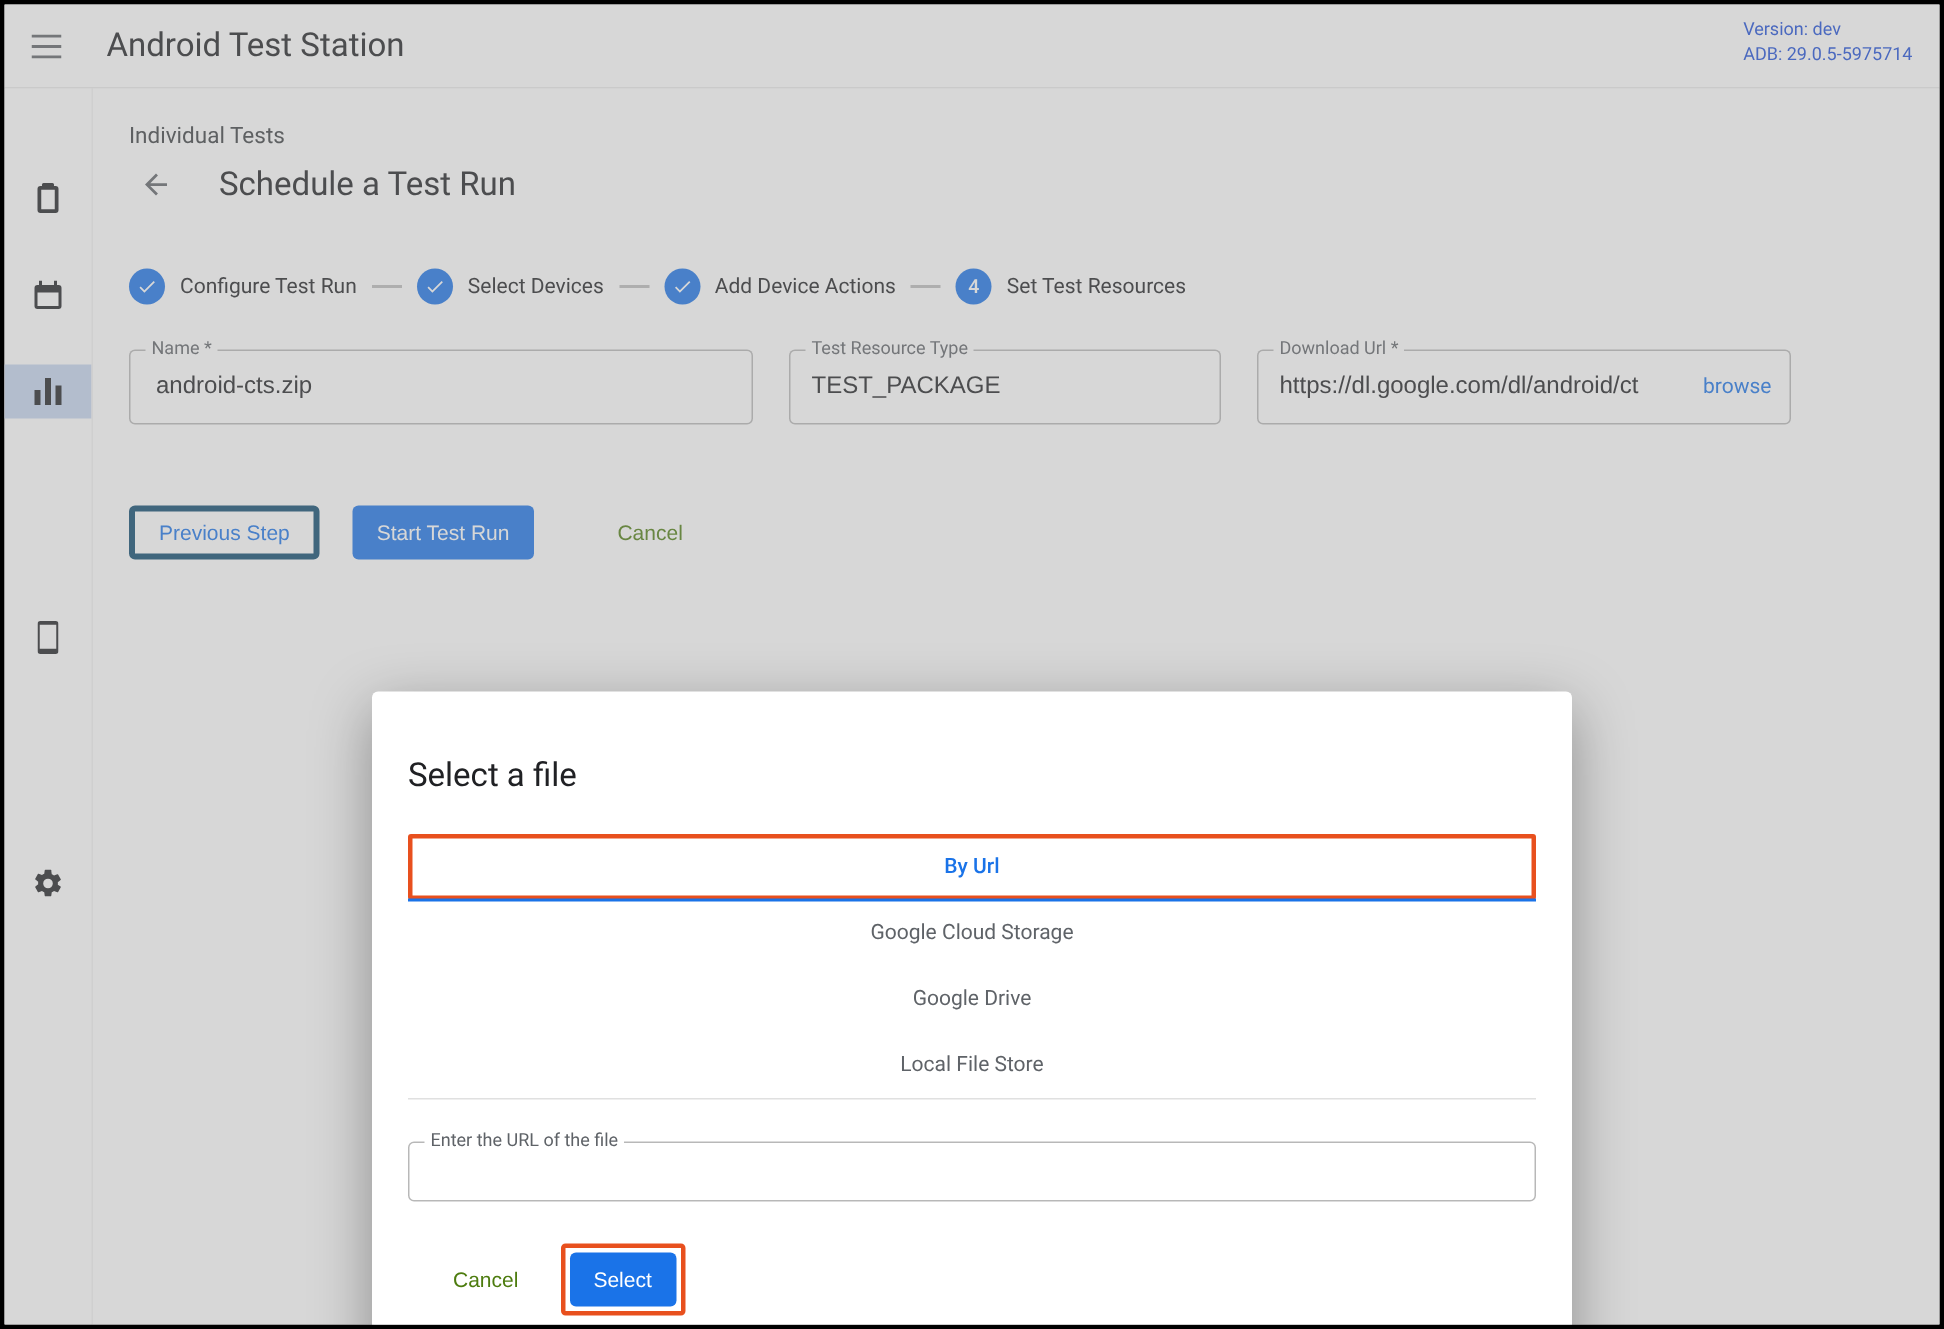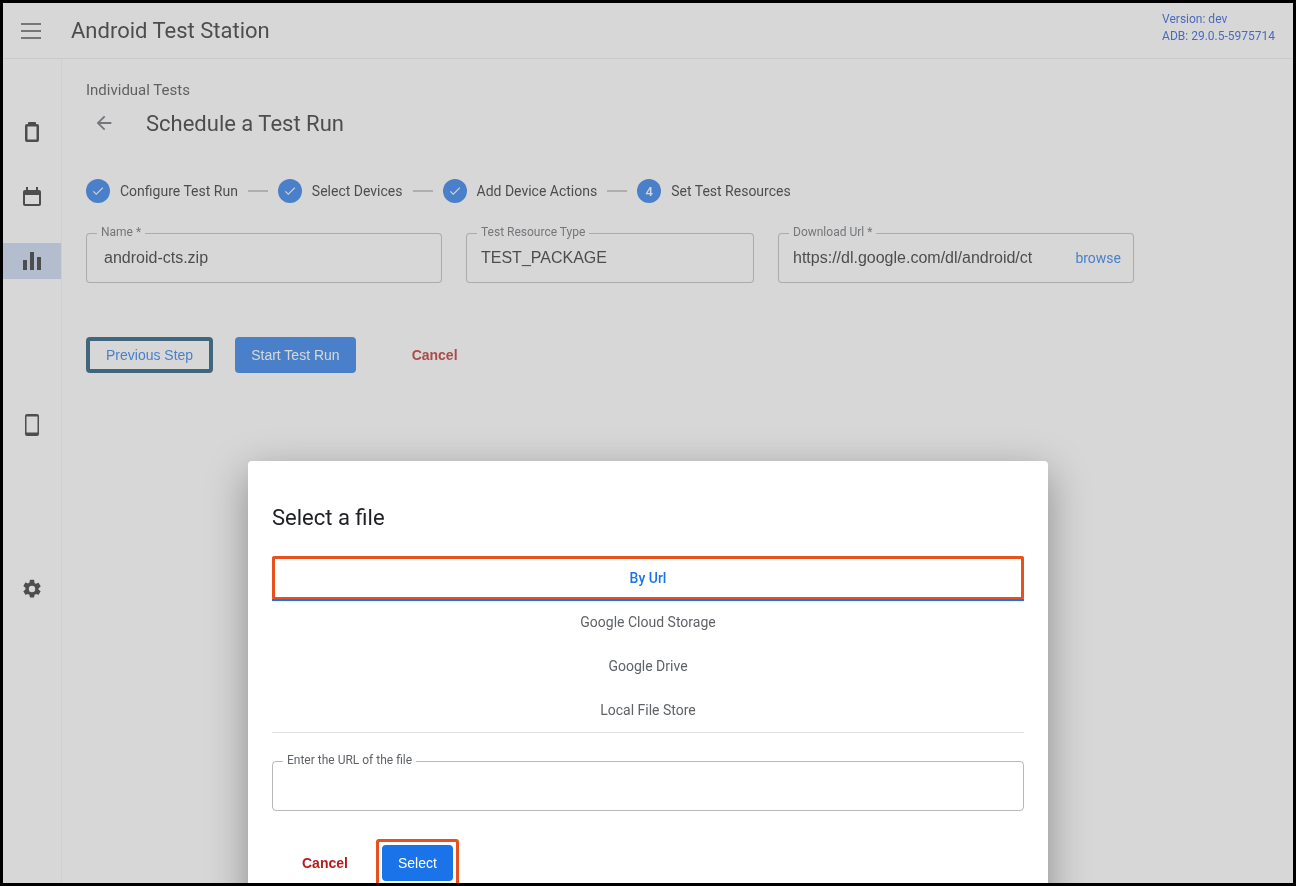--- a/index.html
+++ b/index.html
@@ -165,21 +165,21 @@
     .field {
       position: relative;
       border: 1px solid rgba(0,0,0,0.28);
       border-radius: 4px;
       height: 50px;
       display: flex;
       align-items: center;
       padding: 0 14px;
       background: #fff;
     }
-    .field-name { width: 356px; padding-left: 17px; }
+    .field-name { width: 416px; padding-left: 17px; }
     .field-type { width: 288px; }
     .field-url  { width: 356px; padding-right: 72px; }
     .field-label {
       position: absolute;
       top: -9px;
       left: 10px;
       background: #fff;
       padding: 0 4px;
       font-size: 12px;
       color: #5f6368;
@@ -223,22 +223,21 @@
       background: #fff;
       border: 4px solid #0c4a6e;
       color: #1a73e8;
     }
     .btn-primary {
       background: #1a73e8;
       color: #fff;
     }
     .btn-text {
       background: transparent;
-      color: #b91c1c;
-      font-weight: bold;
+      color: #4d7c0f;
     }
     
     .modal {
       position: absolute;
       left: 245px;
       top: 458px;
       width: 800px;
       background: #fff;
       border-radius: 4px;
       box-shadow: 0 12px 40px rgba(0,0,0,0.35);
@@ -281,21 +280,21 @@
     }
     .tab.highlighted {
       box-shadow: inset 0 0 0 3px #e8501e;
       border-radius: 2px;
     }
     .url-field {
       margin-top: 28px;
       position: relative;
       border: 1px solid rgba(0,0,0,0.28);
       border-radius: 4px;
-      height: 50px;
+      height: 40px;
       display: flex;
       align-items: center;
       padding: 0 14px;
     }
     .modal-buttons {
       margin-top: 28px;
       display: flex;
       align-items: center;
       gap: 12px;
       padding-left: 14px;

